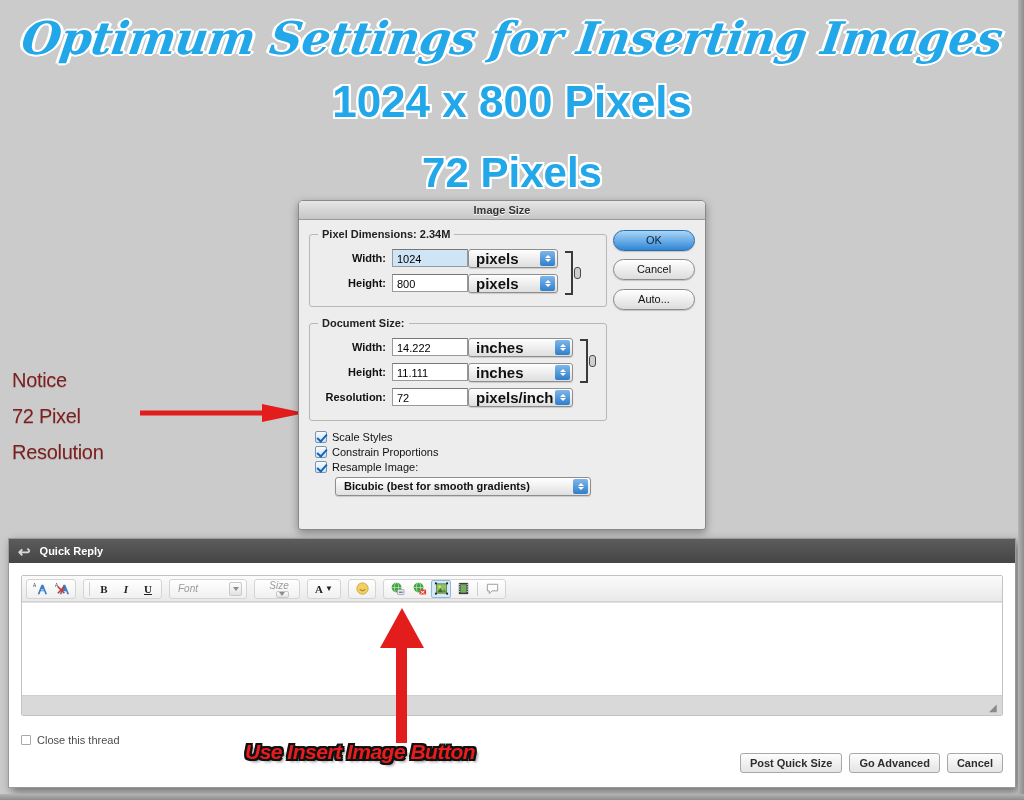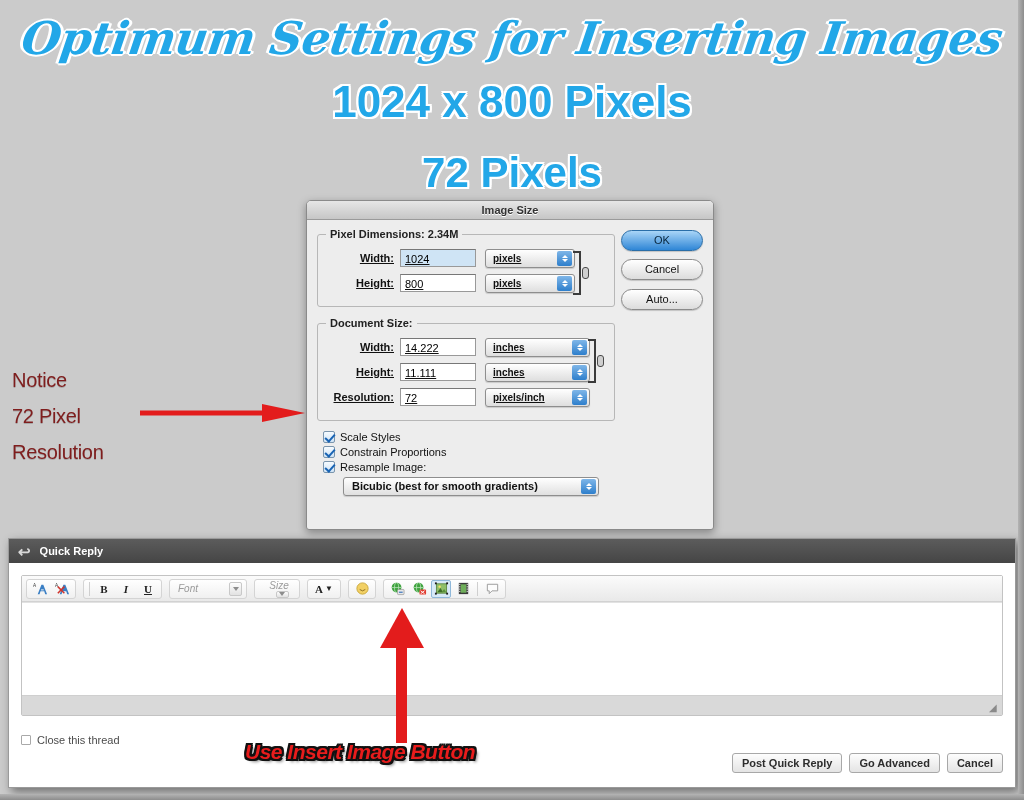--- a/index.html
+++ b/index.html
@@ -42,21 +42,21 @@
     font-weight:bold;
     font-size:42px;
     color:#22a7e8;
     text-shadow: 2px 0 0 #fff, -2px 0 0 #fff, 0 2px 0 #fff, 0 -2px 0 #fff,
                  2px 2px 0 #fff, -2px -2px 0 #fff, 2px -2px 0 #fff, -2px 2px 0 #fff;
     margin-top:22px;
   }
 
   
   #ps-dialog {
-    position:absolute; left:306px; top:200px; width:408px; height:330px;
+    position:absolute; left:298px; top:200px; width:408px; height:330px;
     background:#ededed;
     border:1px solid #8a8a8a;
     border-radius:5px 5px 3px 3px;
     box-shadow: 0 3px 8px rgba(0,0,0,0.35);
     font-size:11px;
     color:#111;
   }
   #ps-titlebar {
     height:19px;
     background:linear-gradient(#e6e6e6,#c6c6c6);
@@ -74,37 +74,37 @@
     border:1px solid #b7b7b7;
     border-radius:3px;
     margin:0 0 10px 0;
     padding:4px 8px 9px 8px;
     width:298px;
     background:transparent;
   }
   fieldset.ps-group legend {
     font-size:11px; font-weight:bold; padding:0 4px; color:#222;
   }
-  .ps-row { display:flex; align-items:center; height:22px; margin:3px 0;text-decoration:underline; }
+  .ps-row { display:flex; align-items:center; height:22px; margin:3px 0; }
   .ps-label { width:74px; text-align:right; font-weight:bold; font-size:11px; padding-right:6px; }
   .ps-input {
     width:76px; height:18px;
     border:1px solid #999; border-top-color:#777;
     background:#fff; font-size:11px;
     padding:1px 4px; line-height:16px;
     font-family:"Liberation Sans", sans-serif;
     color:#000;
   }
   .ps-input.sel { background:#cfe4f5; }
   .ps-select {
     position:relative;
-    width:90px; height:19px; margin-left:9px;
+    width:90px; height:19px; 
     border:1px solid #8e8e8e; border-radius:3px;
     background:linear-gradient(#ffffff,#dedede);
-    font-size:10px; font-weight:bold;
+    font-size:15px; font-weight:bold;
     line-height:17px; padding-left:7px;
     color:#111;
     box-shadow:0 1px 1px rgba(0,0,0,.15);
   }
   .ps-select.wider { width:105px; }
   .ps-select .arrows {
     position:absolute; right:2px; top:1px; width:15px; height:15px;
     border-radius:2px;
     background:linear-gradient(#7fb6e8,#2e7fcc);
     display:flex; flex-direction:column; align-items:center; justify-content:center;
@@ -540,21 +540,21 @@
       </div>
     </div>
   </div>
 
   <div id="qr-foot">
     <div id="close-thread">
       <span class="wcb"></span>
       <span>Close this thread</span>
     </div>
     <div id="qr-actions">
-      <div class="qr-btn">Post Quick Reply</div>
+      <div class="qr-btn">Post Quick Size</div>
       <div class="qr-btn">Go Advanced</div>
       <div class="qr-btn">Cancel</div>
     </div>
   </div>
 </div>
 
 <svg id="arrow-v" viewBox="0 0 44 135">
   <rect x="16" y="26" width="11" height="109" fill="#e31c1c"></rect>
   <polygon points="22,0 44,40 0,40" fill="#e31c1c"></polygon>
 </svg>

